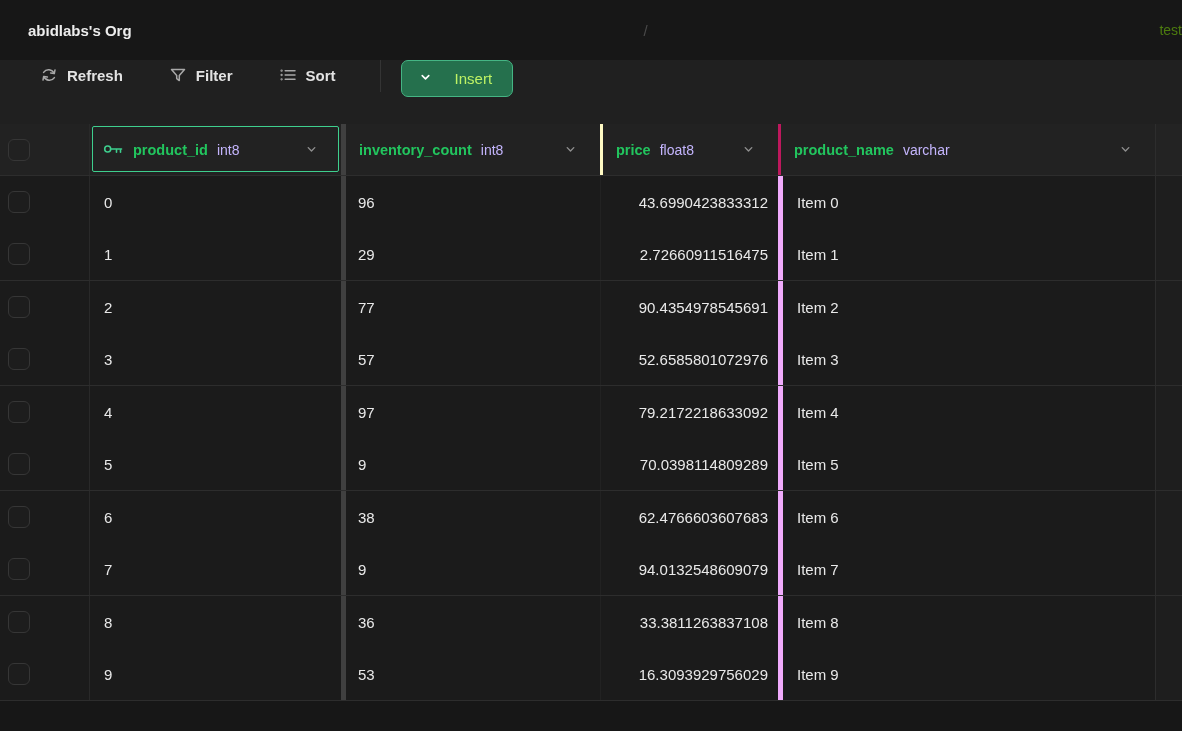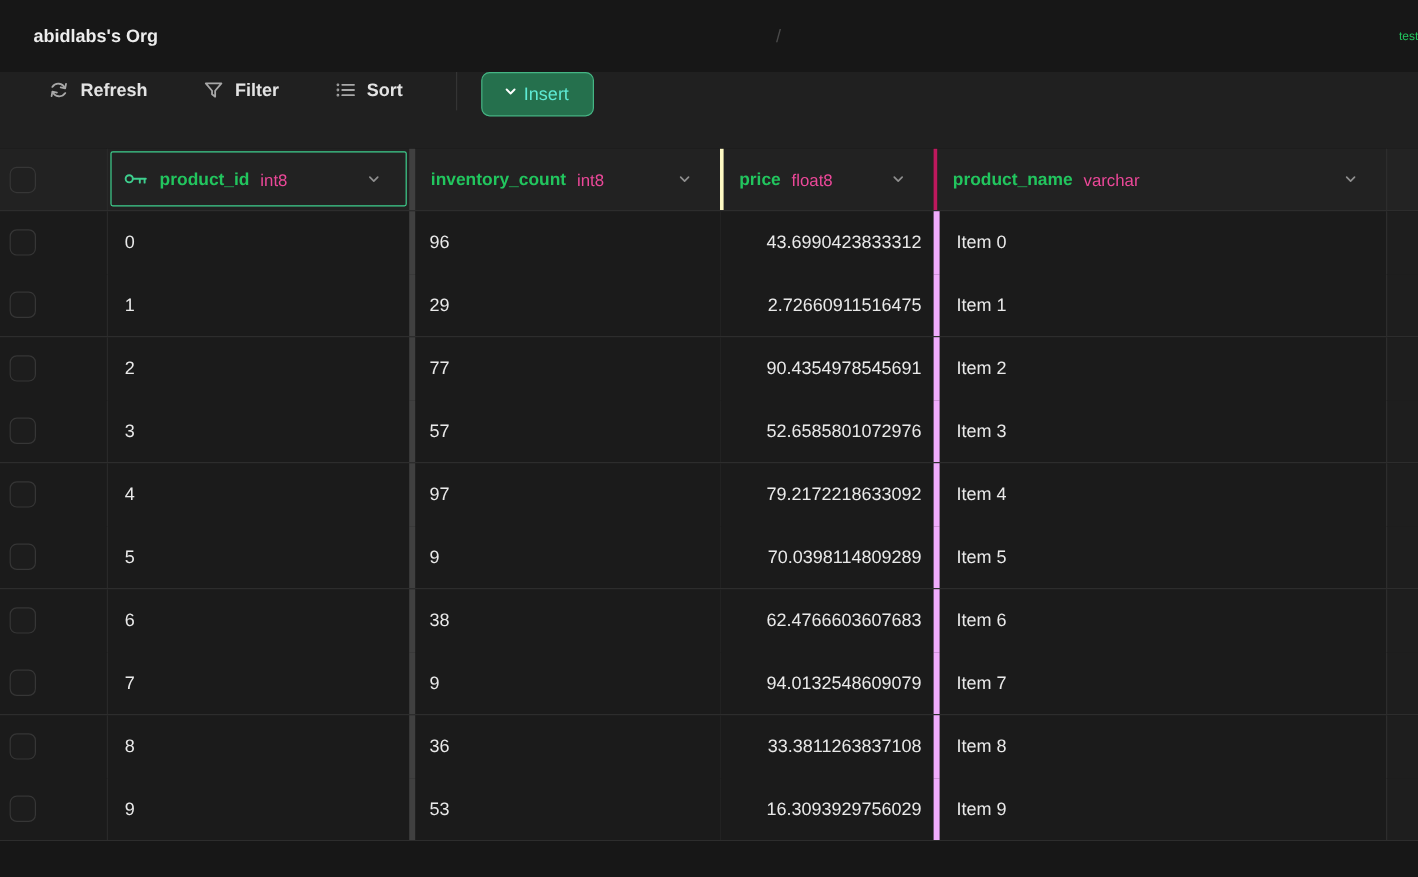--- a/index.html
+++ b/index.html
@@ -10,42 +10,42 @@
     -webkit-font-smoothing:antialiased;
   }
 
   
   .topbar {
     height:60px; background:#171717;
     display:flex; align-items:center; padding-left:28px;justify-content:space-between;
   }
   .crumb-org { font-size:15px; font-weight:700; color:#ededed; }
   .crumb-sep { color:#4a4a4a; font-size:15px; margin:0 24px; }
-  .crumb-page { font-size:10px; font-weight:500; color:#22c55e; }
+  .crumb-page { font-size:14px; font-weight:500; color:#4d7c0f; }
 
   
   .toolbar {
     height:64px; background:#202020;
     display:flex; align-items:flex-start; padding-left:40px;
   }
   .tool-btn {
     display:flex; align-items:center; gap:9px;
     background:none; border:none; cursor:pointer;
     color:#e3e3e3; font-family:inherit; font-size:15px; font-weight:600;
     padding:6px 0;
   }
   .tool-btn + .tool-btn { margin-left:46px; }
   .tool-btn svg { display:block; }
   .toolbar-divider { width:1px; height:32px; background:#343434; margin:0 0 0 44px; }
   .insert-btn {
     margin-left:20px;
-    display:flex; align-items:center; gap:4px;
+    display:flex; align-items:center; gap:22px;
     height:37px; padding:0 20px 0 16px;
     background:#25704d; border:1px solid #45b584; border-radius:7px;
-    color:#5eead4; font-family:inherit; font-size:15px; font-weight:500;
+    color:#bef264; font-family:inherit; font-size:15px; font-weight:500;
     cursor:pointer;
   }
 
   
   .grid { background:#1b1b1b; }
   .grid-row {
     display:grid;
     grid-template-columns:90px 251px 5px 254px 178px 377px 1fr;
   }
   .grid-head { height:52px; background:#222222; border-bottom:1px solid #2d2d2d; }
@@ -62,21 +62,21 @@
     border:1px solid #363636; background:#1d1d1d; cursor:pointer;
   }
   .grid-head .checkbox { background:#212121; }
 
   
   .col-divider { background:#404040; cursor:col-resize; }
 
   
   .head-cell { position:relative; padding:0 22px 0 13px; gap:9px; cursor:pointer; }
   .col-name { font-size:14.5px; font-weight:700; color:#22c55e; white-space:nowrap; }
-  .col-type { font-size:14px; color:#ec4899; white-space:nowrap; }
+  .col-type { font-size:14px; color:#c4b5fd; white-space:nowrap; }
   .chev { margin-left:auto; display:flex; align-items:center; cursor:pointer; }
   .sel-outline {
     position:absolute; inset:2px 2px 3px 2px;
     border:1px solid #3ecf8e; border-radius:2px; pointer-events:none;
   }
   .key-icon { display:flex; align-items:center; }
 
   
   .val { font-size:15px; color:#e9e9e9; white-space:nowrap; }
   .cell-pid { padding-left:14px; }

